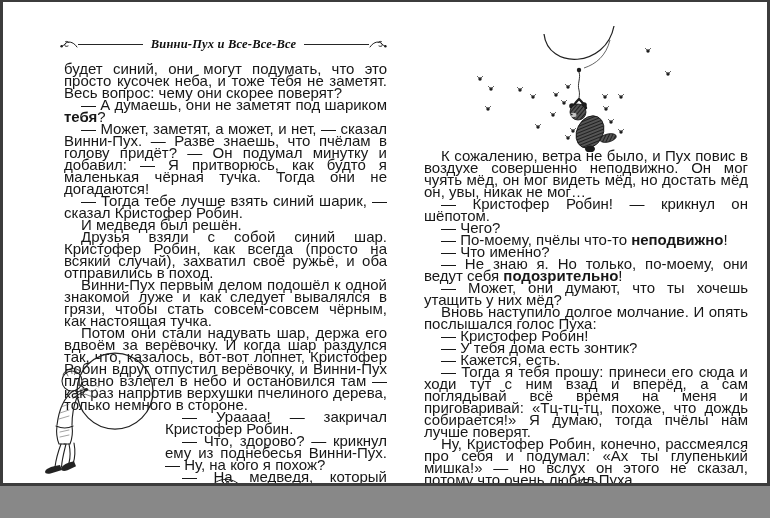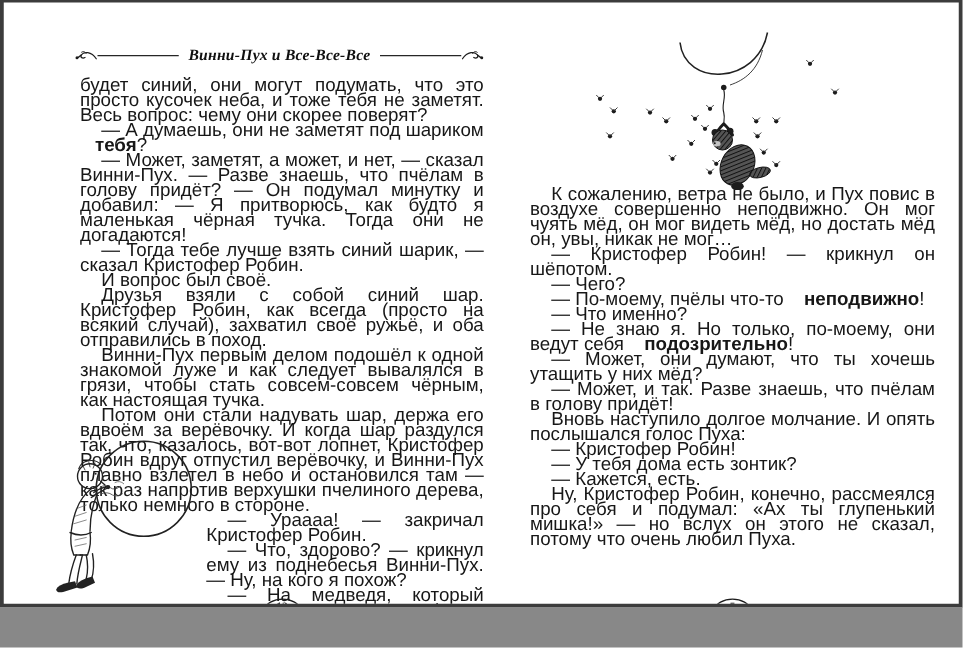--- a/index.html
+++ b/index.html
@@ -12,21 +12,21 @@
   
   .head-row { position:absolute; left:57px; top:33px; width:327px; height:18px;
     display:flex; align-items:center; }
   .rule { flex:1; height:0; border-top:1.2px solid #262626; }
   .head-title { white-space:nowrap; padding:0 8px; font-family:"Liberation Serif", serif;
     font-style:italic; font-weight:600; font-size:12.5px; color:#101010; letter-spacing:.2px; }
   .swash { flex:none; }
   
   .textcol p { margin:0; text-indent:17px; text-align:justify;
     font-size:15px; line-height:12px; }
-  .textcol b { font-weight:bold;margin-left:12px; }
+  .textcol b { font-weight:bold; }
   #left-text { position:absolute; left:61px; top:61px; width:323px; }
   #left-text .cont > p:first-child { text-indent:0; }
   .wrap-row { display:flex; }
   .illu-gap { flex:none; width:101px; }
   .wrapped { flex:1; min-width:0; }
   #right-text { position:absolute; left:421px; top:148px; width:324px; }
   
   #illu-left  { position:absolute; left:28px;  top:342px; }
   #illu-right { position:absolute; left:453px; top:8px; }
   
@@ -64,21 +64,21 @@
       <path d="M9,5 C10,3 12,3 13,4" fill="none" stroke="#1d1d1d" stroke-width=".8"></path>
     </svg>
   </div>
 
   <div id="left-text" class="textcol">
     <div class="cont">
         <p>будет синий, они могут подумать, что это просто кусочек неба, и тоже тебя не заметят. Весь вопрос: чему они скорее поверят?</p>
         <p>— А думаешь, они не заметят под шариком <b>тебя</b>?</p>
         <p>— Может, заметят, а может, и нет, — сказал Винни-Пух. — Разве знаешь, что пчёлам в голову придёт? — Он подумал минутку и добавил: — Я притворюсь, как будто я маленькая чёрная тучка. Тогда они не догадаются!</p>
         <p>— Тогда тебе лучше взять синий шарик, — сказал Кристофер Робин.</p>
-        <p>И вопрос был своё.</p>
+        <p>И медведя был решён.</p>
         <p>Друзья взяли с собой синий шар. Кристофер Робин, как всегда (просто на всякий случай), захватил своё ружьё, и оба отправились в поход.</p>
         <p>Винни-Пух первым делом подошёл к одной знакомой луже и как следует вывалялся в грязи, чтобы стать совсем-совсем чёрным, как настоящая тучка.</p>
         <p>Потом они стали надувать шар, держа его вдвоём за верёвочку. И когда шар раздулся так, что, казалось, вот-вот лопнет, Кристофер Робин вдруг отпустил верёвочку, и Винни-Пух плавно взлетел в небо и остановился там — как раз напротив верхушки пчелиного дерева, только немного в стороне.</p>
       </div>
     <div class="wrap-row">
       <div class="illu-gap"></div>
       <div class="wrapped">
           <p>— Ураааа! — закричал Кристофер Робин.</p>
           <p>— Что, здорово? — крикнул ему из поднебесья Винни-Пух. — Ну, на кого я похож?</p>
           <p>— На медведя, который летит на воздушном шаре!</p>
@@ -176,25 +176,25 @@
   </svg>
 
   <div id="right-text" class="textcol">
       <p>К сожалению, ветра не было, и Пух повис в воздухе совершенно неподвижно. Он мог чуять мёд, он мог видеть мёд, но достать мёд он, увы, никак не мог…</p>
       <p>— Кристофер Робин! — крикнул он шёпотом.</p>
       <p>— Чего?</p>
       <p>— По-моему, пчёлы что-то <b>неподвижно</b>!</p>
       <p>— Что именно?</p>
       <p>— Не знаю я. Но только, по-моему, они ведут себя <b>подозрительно</b>!</p>
       <p>— Может, они думают, что ты хочешь утащить у них мёд?</p>
-      <p>— Может, и так. Разве знаешь, что пчёлам в голову придёт!</p>
       <p>Вновь наступило долгое молчание. И опять послышался голос Пуха:</p>
       <p>— Кристофер Робин!</p>
       <p>— У тебя дома есть зонтик?</p>
       <p>— Кажется, есть.</p>
+      <p>— Тогда я тебя прошу: принеси его сюда и ходи тут с ним взад и вперёд, а сам поглядывай всё время на меня и приговаривай: «Тц-тц-тц, похоже, что дождь собирается!» Я думаю, тогда пчёлы нам лучше поверят.</p>
       <p>Ну, Кристофер Робин, конечно, рассмеялся про себя и подумал: «Ах ты глупенький мишка!» — но вслух он этого не сказал, потому что очень любил Пуха.</p>
     </div>
 
   <div class="pagenum pn-left">
     <div class="orn">
       <svg viewBox="0 0 66 24">
         <g fill="none" stroke="#1d1d1d" stroke-width="1" stroke-linecap="round">
           <path d="M17,16 C22,3 44,3 49,16"></path>
           <path d="M3,18 C6,13 10,14 12.5,16.5"></path>
           <path d="M63,18 C60,13 56,14 53.5,16.5"></path>

